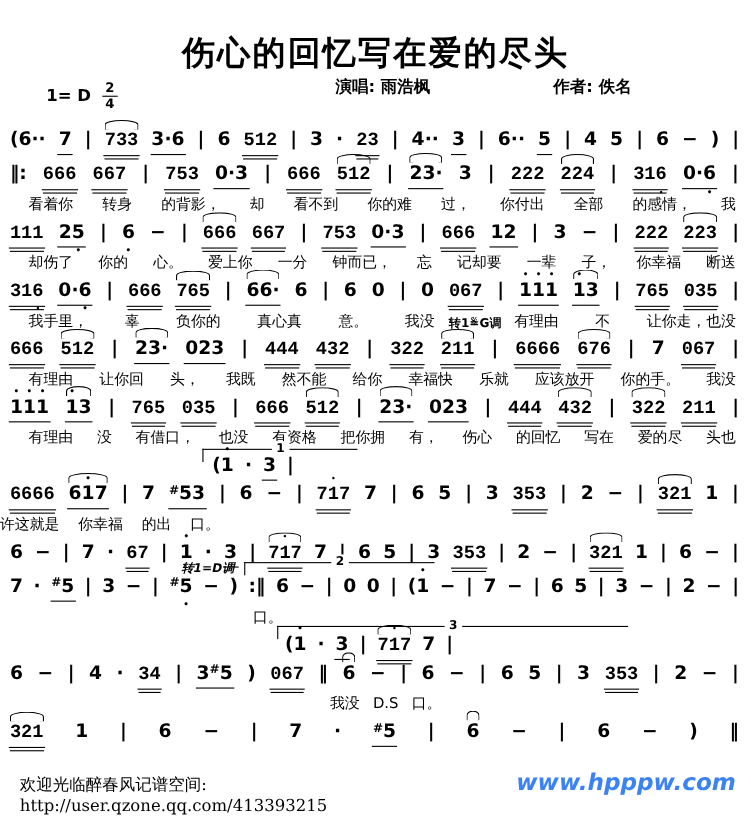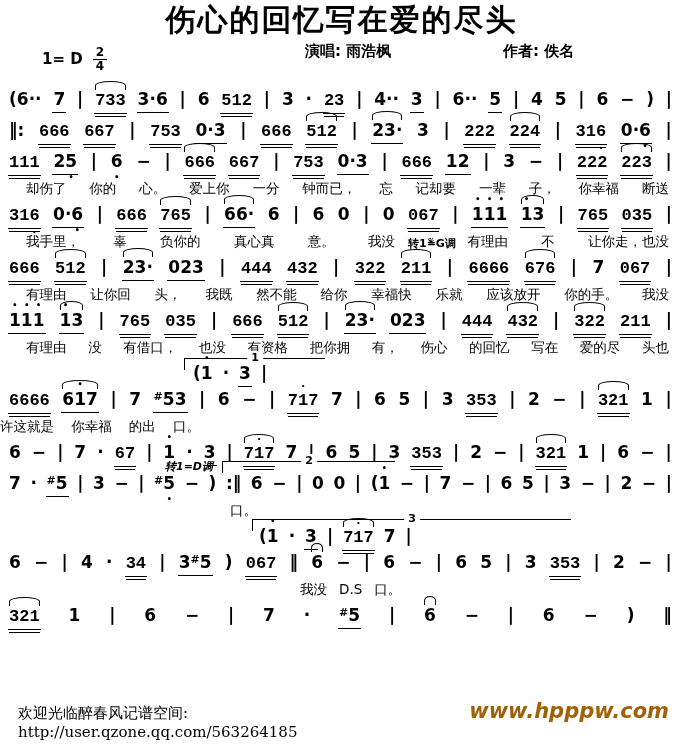--- a/index.html
+++ b/index.html
@@ -1,18 +1,18 @@
 <!DOCTYPE html>
 <html><head>
 <meta charset="utf-8">
 <style>
   html,body{margin:0;padding:0;background:#fff;}
   .page{width:683px;height:749px;position:relative;overflow:hidden;background:#ffffff;
         font-family:"DejaVu Sans","Liberation Sans",sans-serif;color:#000;}
-  .title{ text-align:center; font-size:30px; font-weight:bold; letter-spacing:2px; margin-top:0; height:40px;}
+  .title{ text-align:center; font-size:30px; font-weight:bold; letter-spacing:2px; margin-top:28px; height:40px;}
   .meta{position:relative;height:50px;font-weight:bold;font-size:15px;}
   .key{position:absolute;left:42px;top:6px;}
   .fraction{display:inline-block;vertical-align:middle;text-align:center;font-size:12px;line-height:1.1;margin-left:10px;}
   .fraction .top{display:block;border-bottom:1.5px solid #000;padding:0 3px;}
   .fraction .bot{display:block;padding:0 3px;}
   .singer{position:absolute;left:305px;top:2px;}
   .author{position:absolute;left:503px;top:2px;}
   .notator{position:absolute;left:495px;top:26px;}
 
   .score{padding:0 0 0 0;}
@@ -50,21 +50,21 @@
   .annot-4{left:408px;top:-13px;margin-top:44px;}
   .annot-9{left:165px;top:-15px;font-style:italic;}
 
   .lyrics-7{width:200px;padding:2px 0 0 0;}
   .lyrics-9{display:block;margin-left:230px;padding:2px 0 0 0;}
   .lyrics-10{justify-content:flex-start;gap:12px;margin-left:300px;padding:2px 0 0 0;}
 
   .footer{position:absolute;left:0;right:0;bottom:8px;display:flex;
           justify-content:space-between;align-items:baseline;padding:0 14px 0 18px;}
   .site{font-size:15px;font-family:"DejaVu Serif","Liberation Serif",serif;}
-  .watermark{font-size:21px;font-weight:bold;font-style:italic;color:#a16207;
+  .watermark{font-size:21px;font-weight:bold;font-style:italic;color:#3b82f6;
              font-family:"DejaVu Sans","Liberation Sans",sans-serif;}
 </style>
 </head>
 <body>
 
 <div class="page">
 
   <div class="title">伤心的回忆写在爱的尽头</div>
 
   <div class="meta">
@@ -120,20 +120,33 @@
           <span class="tok"><span class="ch">|</span></span>
           <span class="tok u1 arc"><span class="ch">2</span><span class="ch">3</span><span class="ch">·</span></span>
           <span class="tok"><span class="ch">3</span></span>
           <span class="tok"><span class="ch">|</span></span>
           <span class="tok u2"><span class="ch">2</span><span class="ch">2</span><span class="ch">2</span></span>
           <span class="tok u2 arc"><span class="ch">2</span><span class="ch">2</span><span class="ch">4</span></span>
           <span class="tok"><span class="ch">|</span></span>
           <span class="tok u2"><span class="ch">3</span><span class="ch">1</span><span class="ch lo">6</span></span>
           <span class="tok u1"><span class="ch">0</span><span class="ch">·</span><span class="ch lo">6</span></span>
           <span class="tok"><span class="ch">|</span></span>
+        </div>
+        <div class="lyrics lyrics-2">
+          <span class="word">看着你</span>
+          <span class="word">转身</span>
+          <span class="word">的背影，</span>
+          <span class="word">却</span>
+          <span class="word">看不到</span>
+          <span class="word">你的难</span>
+          <span class="word">过，</span>
+          <span class="word">你付出</span>
+          <span class="word">全部</span>
+          <span class="word">的感情，</span>
+          <span class="word">我</span>
         </div>
       </div>
       <div class="line line-3">
         <div class="row row-3">
           <span class="tok u2"><span class="ch">1</span><span class="ch">1</span><span class="ch">1</span></span>
           <span class="tok u1"><span class="ch">2</span><span class="ch lo">5</span></span>
           <span class="tok"><span class="ch">|</span></span>
           <span class="tok"><span class="ch lo">6</span></span>
           <span class="tok"><span class="ch">−</span></span>
           <span class="tok"><span class="ch">|</span></span>
@@ -458,17 +471,17 @@
           <span class="tok"><span class="ch">|</span></span>
           <span class="tok"><span class="ch">6</span></span>
           <span class="tok"><span class="ch">−</span></span>
           <span class="tok"><span class="ch">)</span></span>
           <span class="tok"><span class="ch">‖</span></span>
         </div>
       </div>
     </div>
 
   <div class="footer">
-    <span class="site">欢迎光临醉春风记谱空间: http://user.qzone.qq.com/563264185</span>
+    <span class="site">欢迎光临醉春风记谱空间: http://user.qzone.qq.com/413393215</span>
     <span class="watermark">www.hpppw.com</span>
   </div>
 
 </div>
 
 </body></html>

